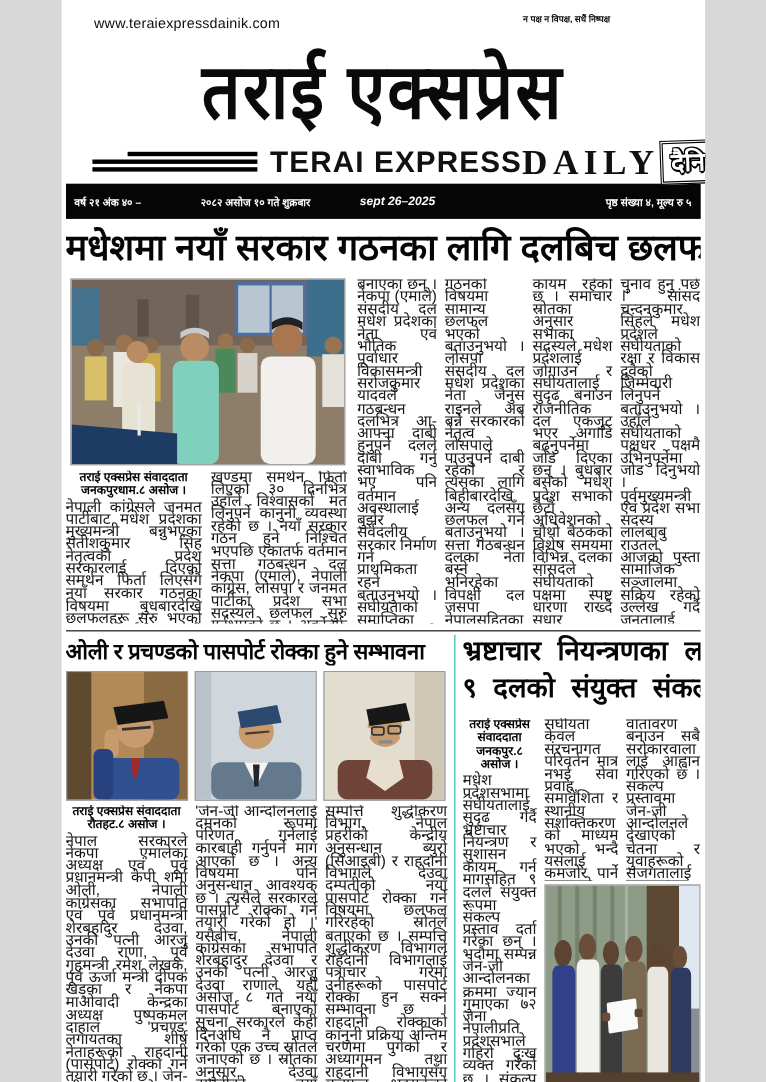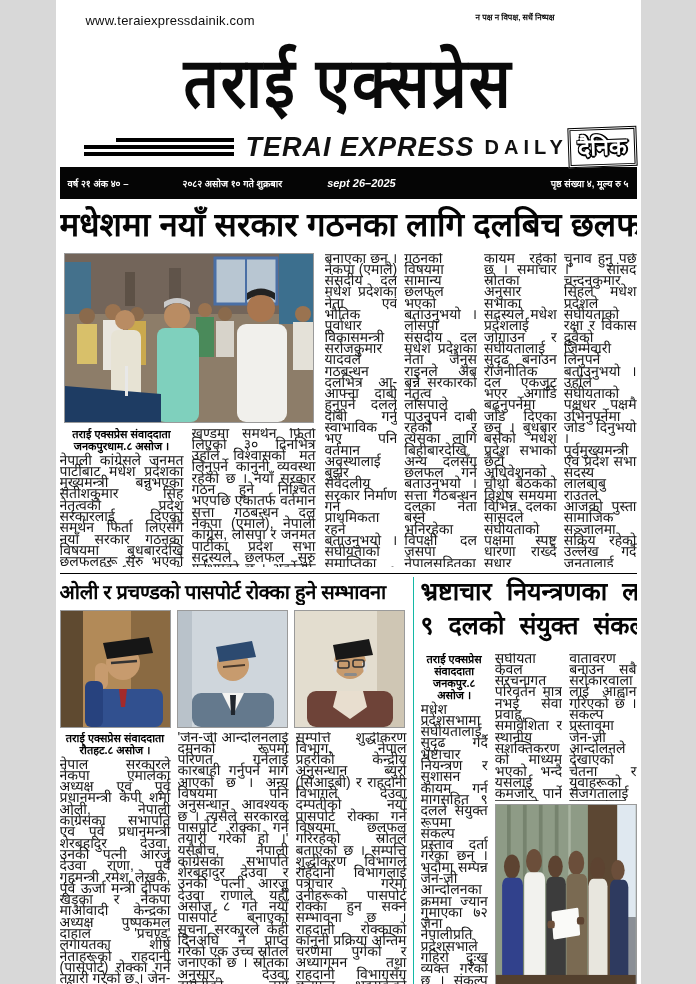--- a/index.html
+++ b/index.html
@@ -16,22 +16,22 @@
     margin-top:32px; height:96px; display:flex; align-items:center; justify-content:center;
     font-size:62px; font-weight:bold; letter-spacing:2px; color:#0a0a0a;
     transform:scaleY(1.12); transform-origin:center; white-space:nowrap; overflow:hidden;
   }
   .subhead{ display:flex; align-items:center; height:34px; margin-top:2px; }
   .deco-rules{ width:150px; margin-left:24px; flex:none; }
   .deco-rules div{ background:#000; height:4px; margin:3px 0; }
   .deco-rules div:nth-child(1){ width:118px; margin-left:32px; }
   .deco-rules div:nth-child(2){ width:150px; }
   .deco-rules div:nth-child(3){ width:150px; }
-  .mast-en{ font-size:27px; font-weight:900; letter-spacing:1px; margin-left:12px; white-space:nowrap;font-style:italic; }
-  .mast-daily{ font-size:20px; font-weight:600; letter-spacing:5px; margin-left:10px; white-space:nowrap; }
+  .mast-en{ font-size:27px; font-weight:900; letter-spacing:1px; margin-left:12px; white-space:nowrap; }
+  .mast-daily{ font-size:32px; font-weight:600; letter-spacing:5px; margin-left:0; white-space:nowrap;font-family:Liberation Serif, serif; }
   .dainik-badge{
     margin-left:auto; margin-right:6px; border:3px double #000; padding:0 7px 2px;
     transform:rotate(-2deg); font-size:23px; font-weight:900; color:#fff; background:#fff;
     text-shadow:-1px -1px 0 #000, 1px -1px 0 #000, -1px 1px 0 #000, 1px 1px 0 #000, 0 2px 0 #000, 2px 0 0 #000;
     white-space:nowrap;
   }
   .dateband{
     height:20px; background:#050505; color:#fff; display:flex; align-items:center;
     font-size:9.5px; font-weight:bold; padding:16px 8px; margin-top:3px;
   }

